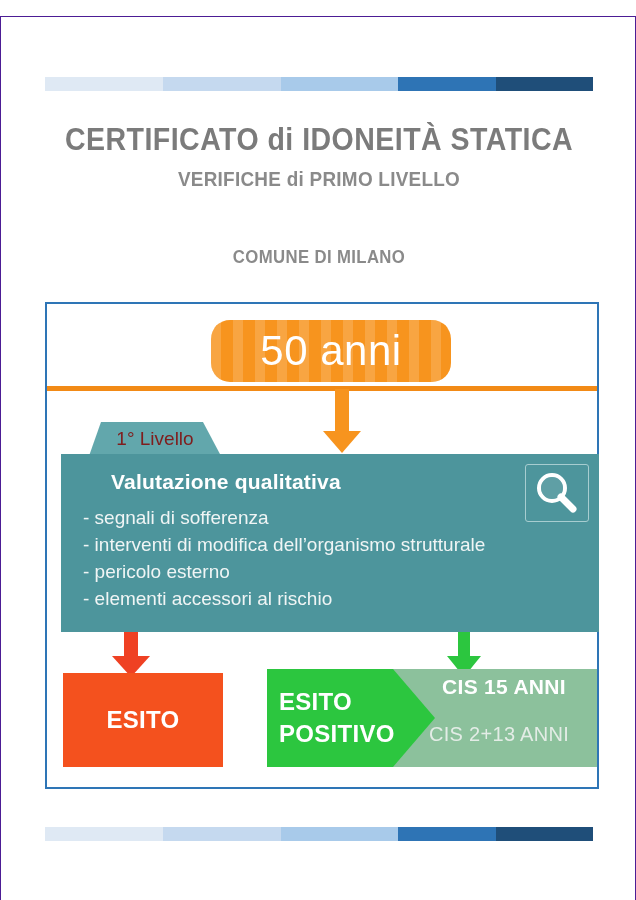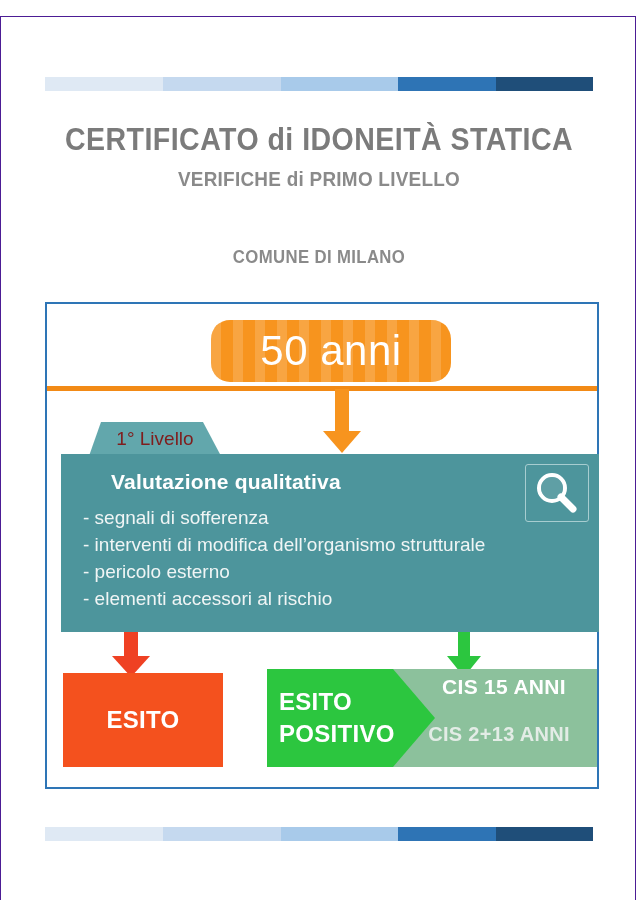--- a/index.html
+++ b/index.html
@@ -299,21 +299,21 @@
     padding-left: 24px;
     box-sizing: border-box;
   }
   .cis-bottom {
     position: absolute;
     left: 0; top: 54px;
     width: 100%;
     text-align: center;
     color: #e3ece6;
     font-size: 20px;
-    font-weight: bold;
+    font-weight: normal;
     letter-spacing: 0.3px;
     padding-left: 14px;
     box-sizing: border-box;
   }
   .esito-pos {
     position: absolute;
     left: 0; top: 0;
     width: 168px;
     height: 98px;
     background: #2cc63f;

